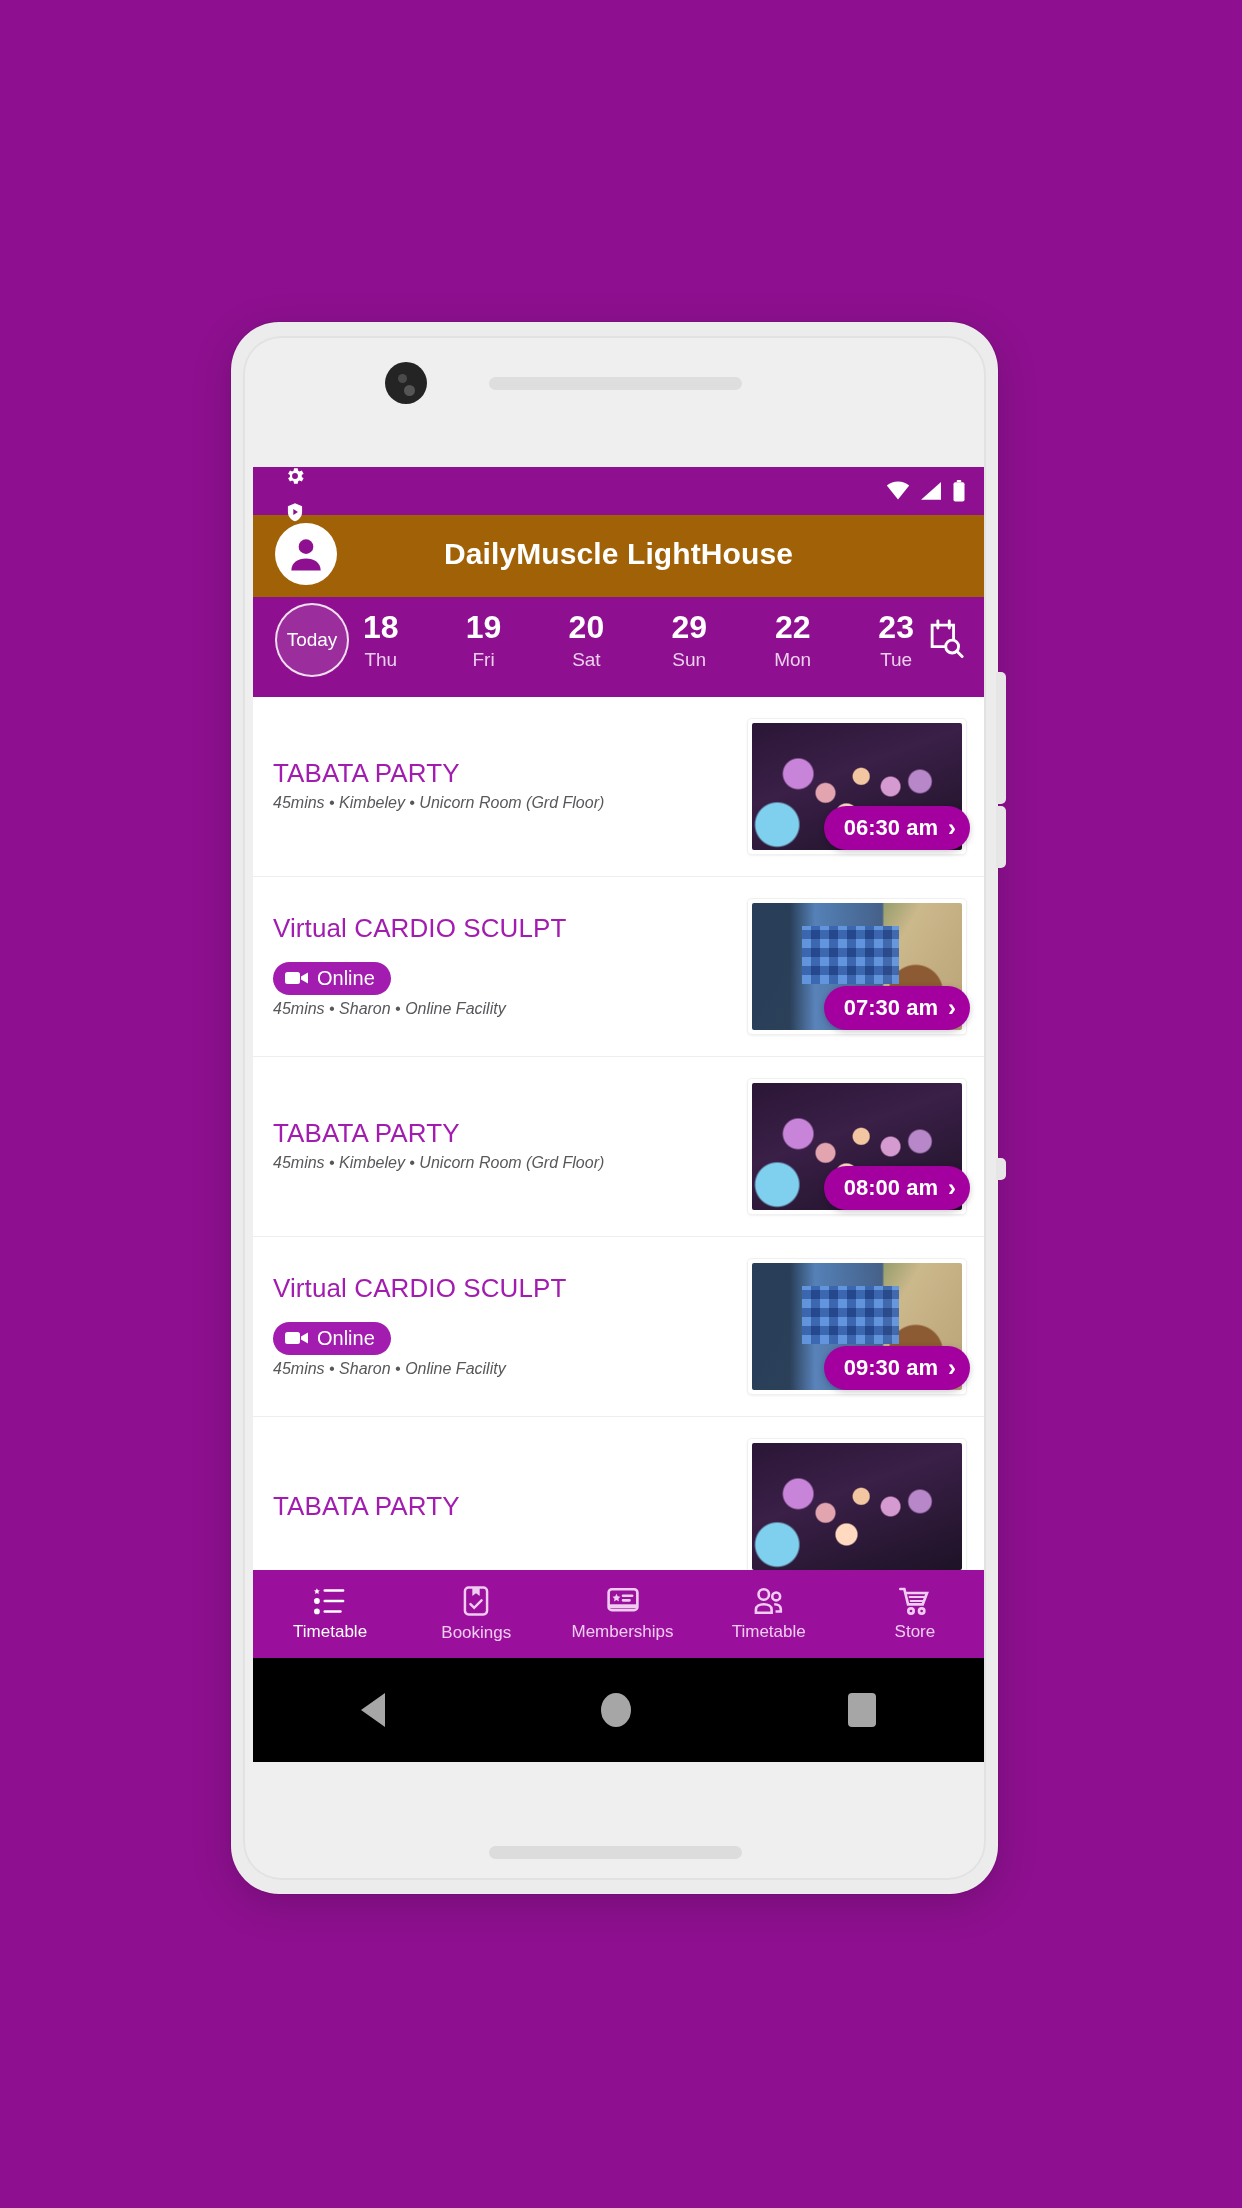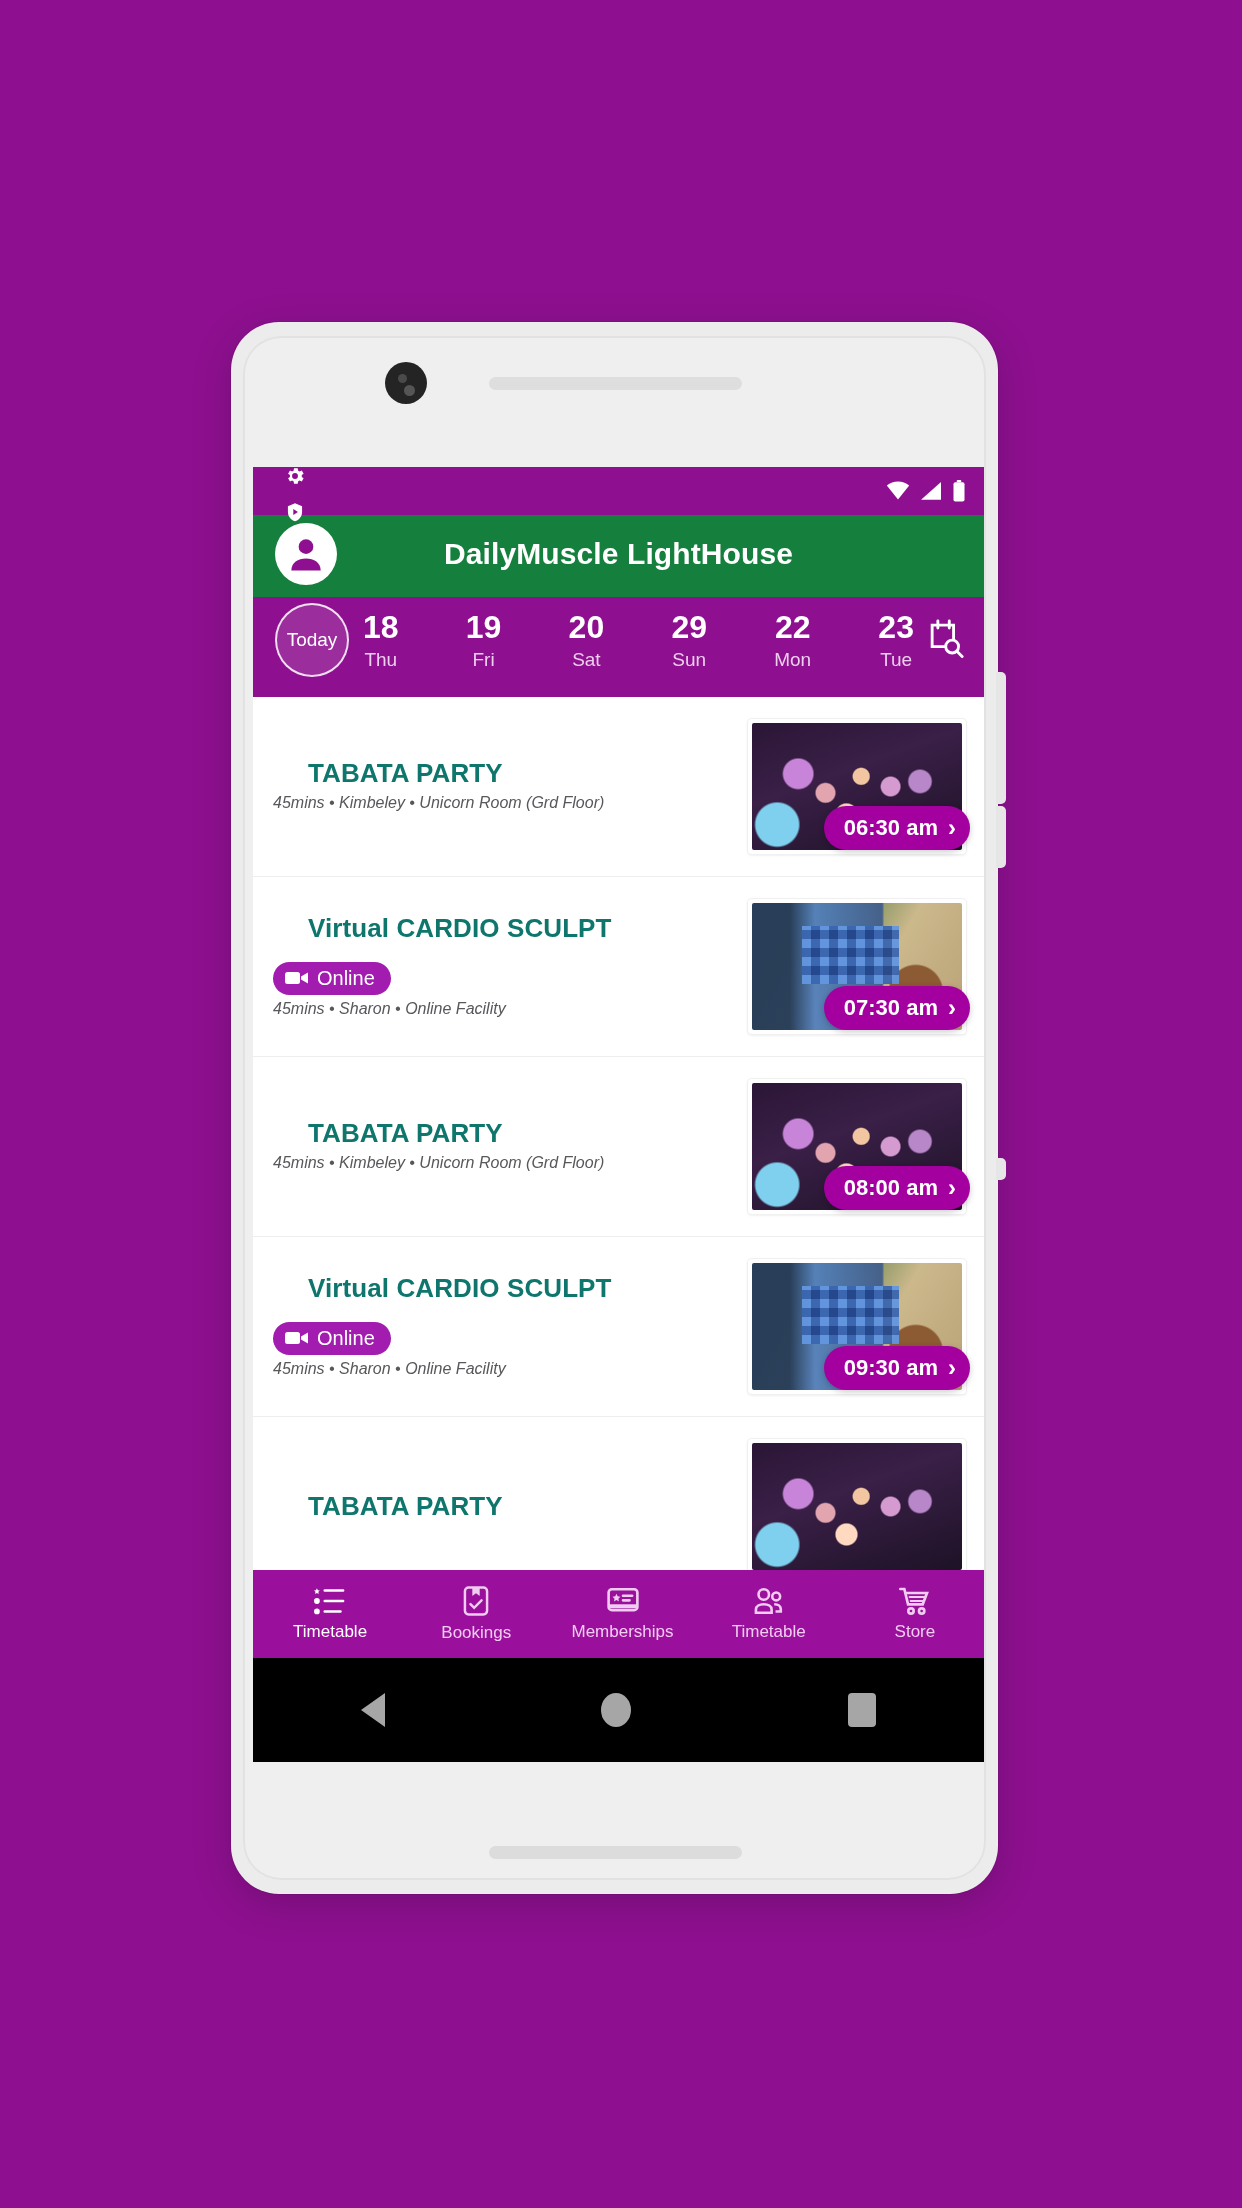--- a/index.html
+++ b/index.html
@@ -86,21 +86,21 @@
     padding: 0 18px;
     color: #ffffff;
   }
   .status-left { display:flex; align-items:center; gap: 14px; flex-direction: column; }
   .status-time { font-size: 24px; font-weight: 400; letter-spacing:.2px; }
   .status-right { margin-left:auto; display:flex; align-items:center; gap: 10px; }
   .ic { display:block; }
 
   
   .app-bar {
-    background: #15803d;
+    background: #a16207;
     display: flex;
     align-items: center;
     padding: 8px 22px 12px 22px;
   }
   .avatar {
     width: 62px; height: 62px;
     border-radius: 50%;
     background: #ffffff;
     display:flex; align-items:center; justify-content:center;
     flex: 0 0 auto;
@@ -142,22 +142,22 @@
   .list { background:#ffffff; position: relative; }
   .card {
     display:flex; align-items:center;
     padding: 22px 18px 22px 20px;
     border-bottom: 1px solid #eeeeee;
     min-height: 160px;
     background:#fff;
   }
   .card-text { flex:1; padding-right: 12px; }
   .card-title {
-    font-size: 26px; font-weight: 700; color: #0f766e;
-    letter-spacing: .1px; line-height: 1.15; margin-left: 35px;
+    font-size: 26px; font-weight: 400; color: #a21caf;
+    letter-spacing: .1px; line-height: 1.15;
   }
   .online-badge {
     display:inline-flex; align-items:center; gap: 8px;
     background: #a21caf;
     color:#ffffff;
     border-radius: 20px;
     padding: 5px 16px 5px 12px;
     font-size: 20px;
     margin-top: 18px;
   }

